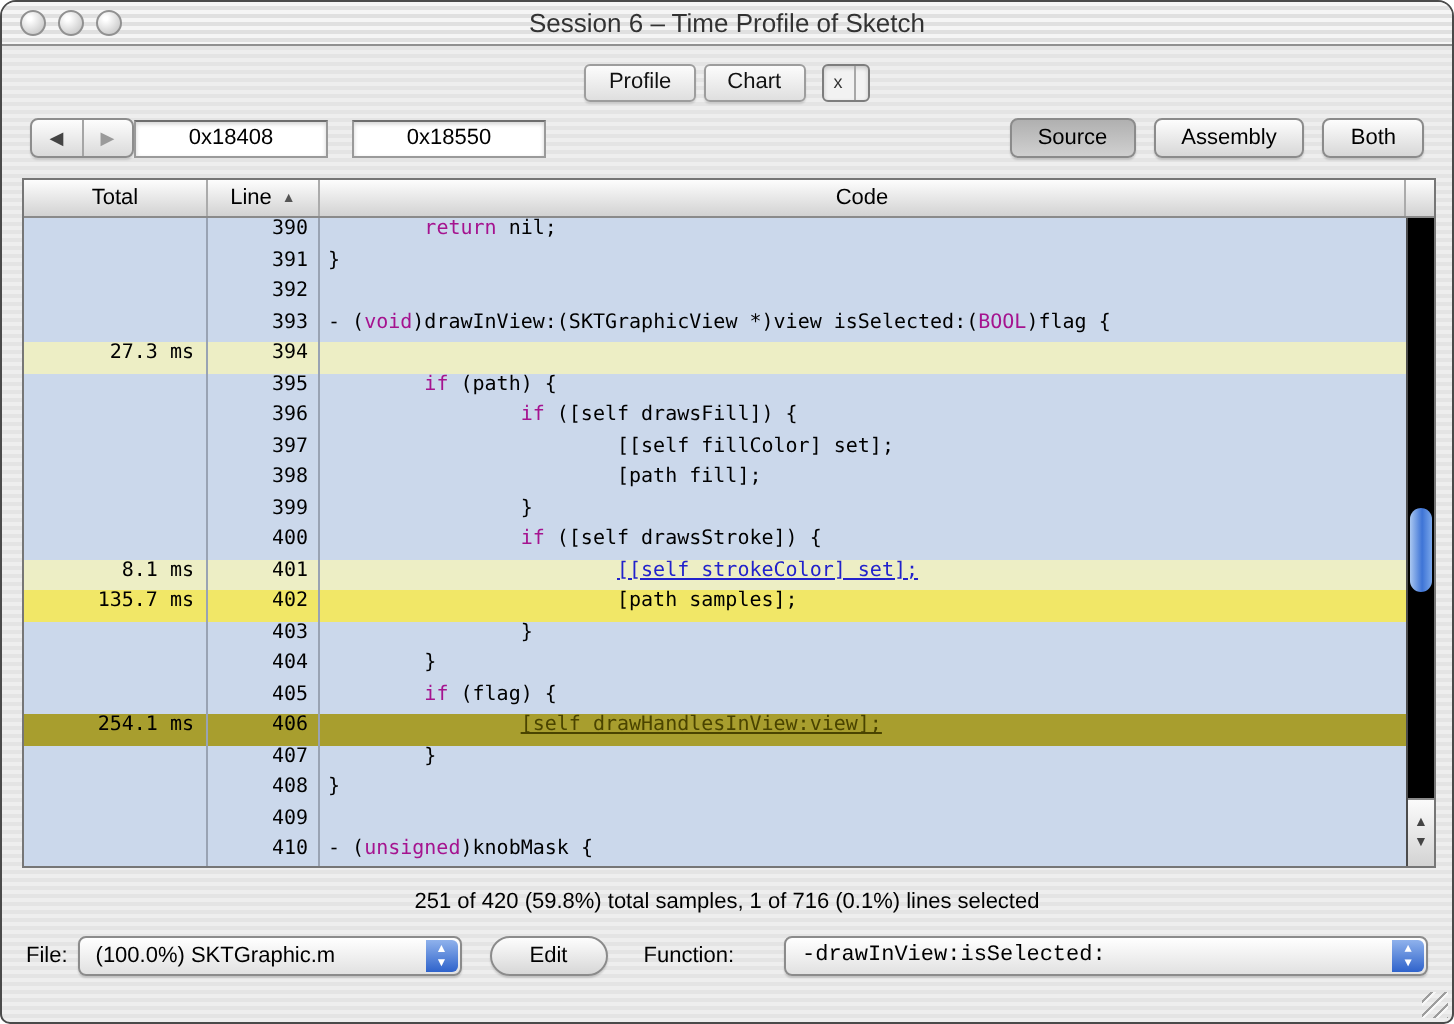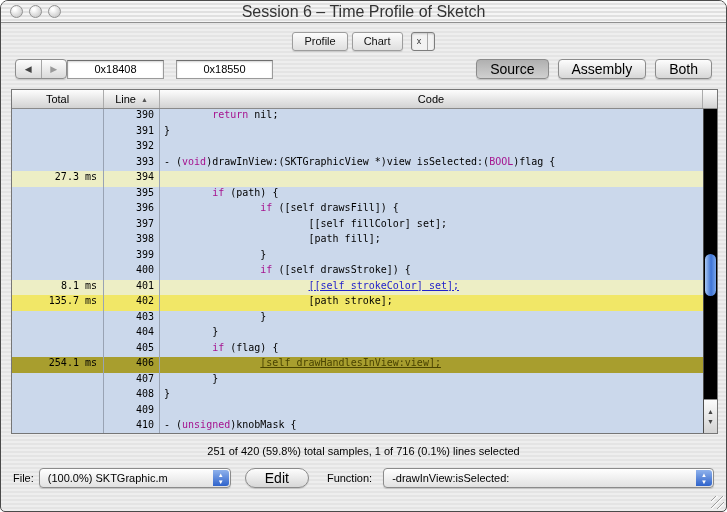--- a/index.html
+++ b/index.html
@@ -12,21 +12,21 @@
   }
   
   .titlebar{
     position:absolute;top:0;left:0;right:0;height:22px;
     background:repeating-linear-gradient(180deg,#f5f5f5 0 2px,#e0e0e0 2px 4px);
     border-bottom:1px solid #8f8f8f;
   }
   .lights{position:absolute;left:9px;top:4px;display:flex;gap:6px;}
   .light{width:13px;height:13px;border-radius:50%;border:1px solid #919191;
     background:radial-gradient(circle at 35% 30%,#ffffff 10%,#d2d2d2 70%,#bcbcbc);}
-  .title{height:22px;line-height:21px;text-align:center;font-size:16px;color:#333;}
+  .title{height:22px;line-height:21px;text-align:center;font-size:13px;color:#333;}
   
   .tabbar{position:absolute;top:30px;left:0;right:0;height:20px;
     display:flex;justify-content:center;align-items:center;gap:4px;font-size:11px;}
   .tab-plain{height:19px;padding:0 11px;display:flex;align-items:center;
     border:1px solid #9d9d9d;border-radius:3px;color:#111;
     background:linear-gradient(#fcfcfc,#dfdfdf);box-shadow:0 1px 1px rgba(0,0,0,.12);}
   .tab-active{height:19px;display:flex;align-items:center;margin-left:4px;
     border:1px solid #7d7d7d;border-radius:3px;background:#f2f2f2;
     box-shadow:inset 0 1px 2px rgba(0,0,0,.18);}
   .tab-close{width:16px;height:100%;display:flex;align-items:center;justify-content:center;
@@ -38,21 +38,21 @@
   .navseg{width:52px;height:20px;border:1px solid #8d8d8d;border-radius:4px;
     background:linear-gradient(#fdfdfd,#dadada);display:flex;box-shadow:0 1px 1px rgba(0,0,0,.12);}
   .navbtn{flex:1;display:flex;align-items:center;justify-content:center;font-size:9px;color:#444;}
   .navbtn.fwd{border-left:1px solid #a5a5a5;color:#9a9a9a;}
   .addr{width:97px;height:19px;border:1px solid #9a9a9a;border-top-color:#6e6e6e;
     background:#fff;text-align:center;font:11px "Liberation Sans",sans-serif;color:#000;
     box-shadow:inset 0 1px 2px rgba(0,0,0,.18);}
   .addr2{margin-left:12px;}
   .tb-right{margin-left:auto;display:flex;gap:9px;}
   .btn{height:20px;padding:0 13px;display:flex;align-items:center;justify-content:center;
-    border:1px solid #8b8b8b;border-radius:4px;font-size:14px;color:#000;
+    border:1px solid #8b8b8b;border-radius:4px;font-size:11px;color:#000;
     background:linear-gradient(#fdfdfd,#d7d7d7);box-shadow:0 1px 1px rgba(0,0,0,.15);}
   .btn.pressed{background:linear-gradient(#b0b0b0,#d0d0d0);}
   
   .tablewrap{position:absolute;top:88px;left:10px;width:707px;height:345px;
     border:1px solid #767676;background:#fff;}
   .thead{height:19px;display:grid;grid-template-columns:92px 56px 1fr 14px;
     background:linear-gradient(#fdfdfd,#d2d2d2);border-bottom:1px solid #8a8a8a;text-align:right;}
   .hcell{display:flex;align-items:center;justify-content:center;font-size:11px;color:#000;
     border-right:1px solid #ababab;}
   .hcell.last{border-right:none;}
@@ -84,21 +84,21 @@
     text-align:center;font-size:11px;color:#000;}
   .footer{position:absolute;top:466px;left:12px;right:12px;height:22px;
     display:flex;align-items:center;font-size:11px;color:#000;}
   .lbl{margin-right:5px;}
   .lbl.fn{margin-left:18px;}
   .popup{position:relative;height:20px;border:1px solid #8b8b8b;border-radius:4px;
     background:linear-gradient(#ffffff,#e1e1e1);display:flex;align-items:center;
     padding:0 22px 0 8px;box-shadow:0 1px 1px rgba(0,0,0,.15);}
   .popup-text{white-space:nowrap;overflow:hidden;}
   .filepopup{width:192px;}
-  .fnpopup{flex:1;margin-left:6px;}
+  .fnpopup{flex:1;margin-left:20px;font-family:Liberation Mono, monospace;}
   .arrows{position:absolute;right:1px;top:1px;bottom:1px;width:16px;border-radius:0 3px 3px 0;
     background:linear-gradient(#8FB2EC,#2F63CB);display:flex;flex-direction:column;
     align-items:center;justify-content:center;gap:1px;}
   .pa{font-size:6px;line-height:6px;color:#fff;}
   .btn.edit{border-radius:10px;padding:0 19px;margin-left:14px;}
   .grip{position:absolute;right:2px;bottom:2px;width:13px;height:13px;
     background:repeating-linear-gradient(135deg,transparent 0 3px,#9d9d9d 3px 4px,#f7f7f7 4px 5px);}
 </style>
 </head>
 <body>
@@ -206,21 +206,21 @@
           <div class="cell c-code"><span class="sg-p">                </span><span class="sg-k">if</span><span class="sg-p"> ([self drawsStroke]) {</span></div>
         </div>
         <div class="trow hot1">
           <div class="cell c-total">8.1 ms</div>
           <div class="cell c-line">401</div>
           <div class="cell c-code"><span class="sg-p">                        </span><span class="sg-u">[[self strokeColor] set];</span></div>
         </div>
         <div class="trow hot2">
           <div class="cell c-total">135.7 ms</div>
           <div class="cell c-line">402</div>
-          <div class="cell c-code"><span class="sg-p">                        [path stroke];</span></div>
+          <div class="cell c-code"><span class="sg-p">                        [path samples];</span></div>
         </div>
         <div class="trow ">
           <div class="cell c-total"></div>
           <div class="cell c-line">403</div>
           <div class="cell c-code"><span class="sg-p">                }</span></div>
         </div>
         <div class="trow ">
           <div class="cell c-total"></div>
           <div class="cell c-line">404</div>
           <div class="cell c-code"><span class="sg-p">        }</span></div>

